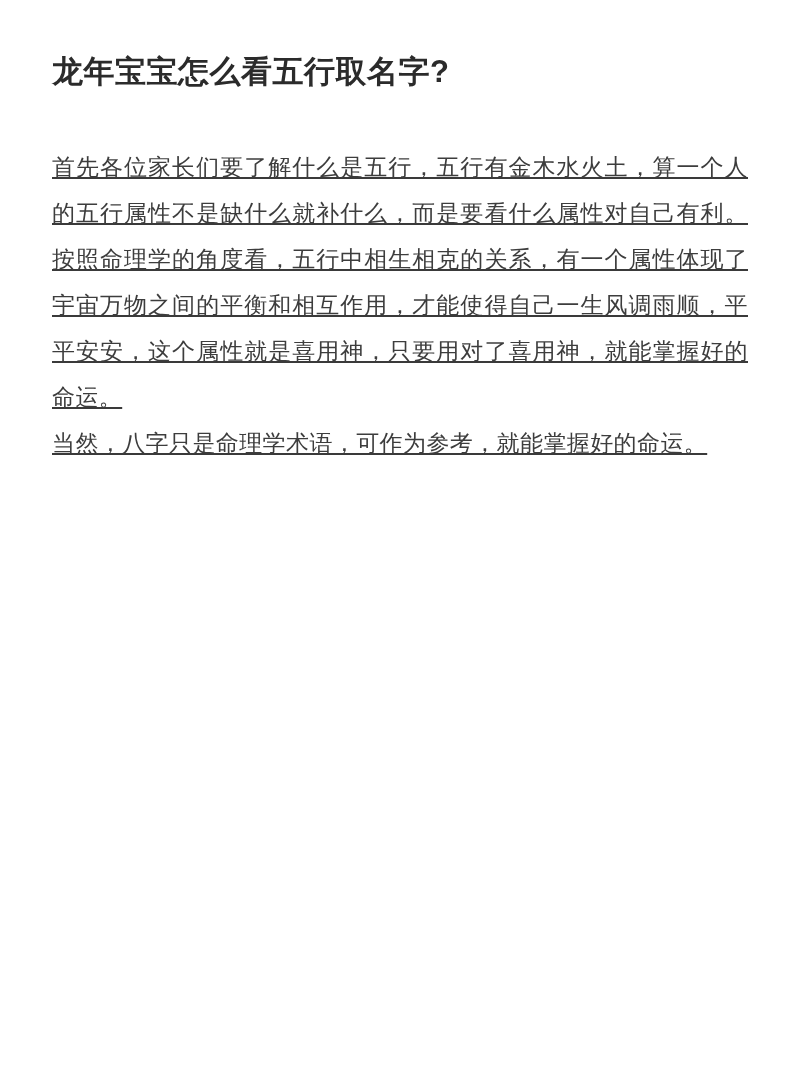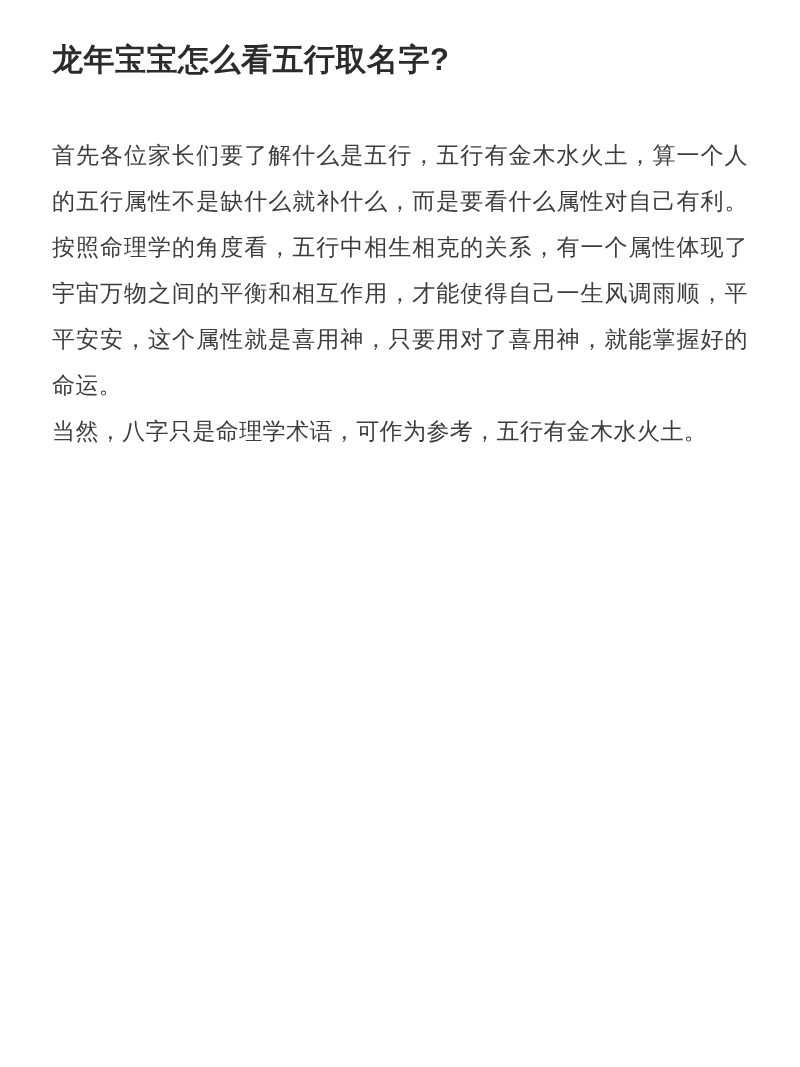--- a/index.html
+++ b/index.html
@@ -12,37 +12,38 @@
     background: #ffffff;
     font-family: "Liberation Sans", "DejaVu Sans", sans-serif;
     color: #3a3a3a;
     overflow: hidden;
   }
   .page {
     position: relative;
     width: 800px;
     height: 1067px;
     box-sizing: border-box;
-    padding: 4px 52px;
+    padding: 16px 52px;
     background: #ffffff;
   }
   .top-strip {
     height: 14px;
     width: 100%;
   }
   .article-title {
     margin: 22px 0 0 0;
     font-size: 31px;
     line-height: 1.3;
     font-weight: bold;
     color: #2b2b2b;
     letter-spacing: 0.5px;
   }
   .article-body {
     margin-top: 52px;
+    text-decoration: underline;
   }
   .para {
     margin: 0;
     font-size: 23px;
     line-height: 46px;
     color: #3d3d3d;
     letter-spacing: 0.4px;
     text-align: justify;
     text-justify: inter-ideograph;
   }
@@ -53,15 +54,15 @@
 </head>
 <body>
 
 <div class="page">
   <div class="top-strip"></div>
 
   <h1 class="article-title">龙年宝宝怎么看五行取名字?</h1>
 
   <div class="article-body">
     <p class="para">首先各位家长们要了解什么是五行，五行有金木水火土，算一个人的五行属性不是缺什么就补什么，而是要看什么属性对自己有利。按照命理学的角度看，五行中相生相克的关系，有一个属性体现了宇宙万物之间的平衡和相互作用，才能使得自己一生风调雨顺，平平安安，这个属性就是喜用神，只要用对了喜用神，就能掌握好的命运。</p>
-    <p class="para">当然，八字只是命理学术语，可作为参考，五行有金木水火土。</p>
+    <p class="para">当然，八字只是命理学术语，可作为参考，就能掌握好的命运。</p>
   </div>
 </div>
 
 </body></html>

